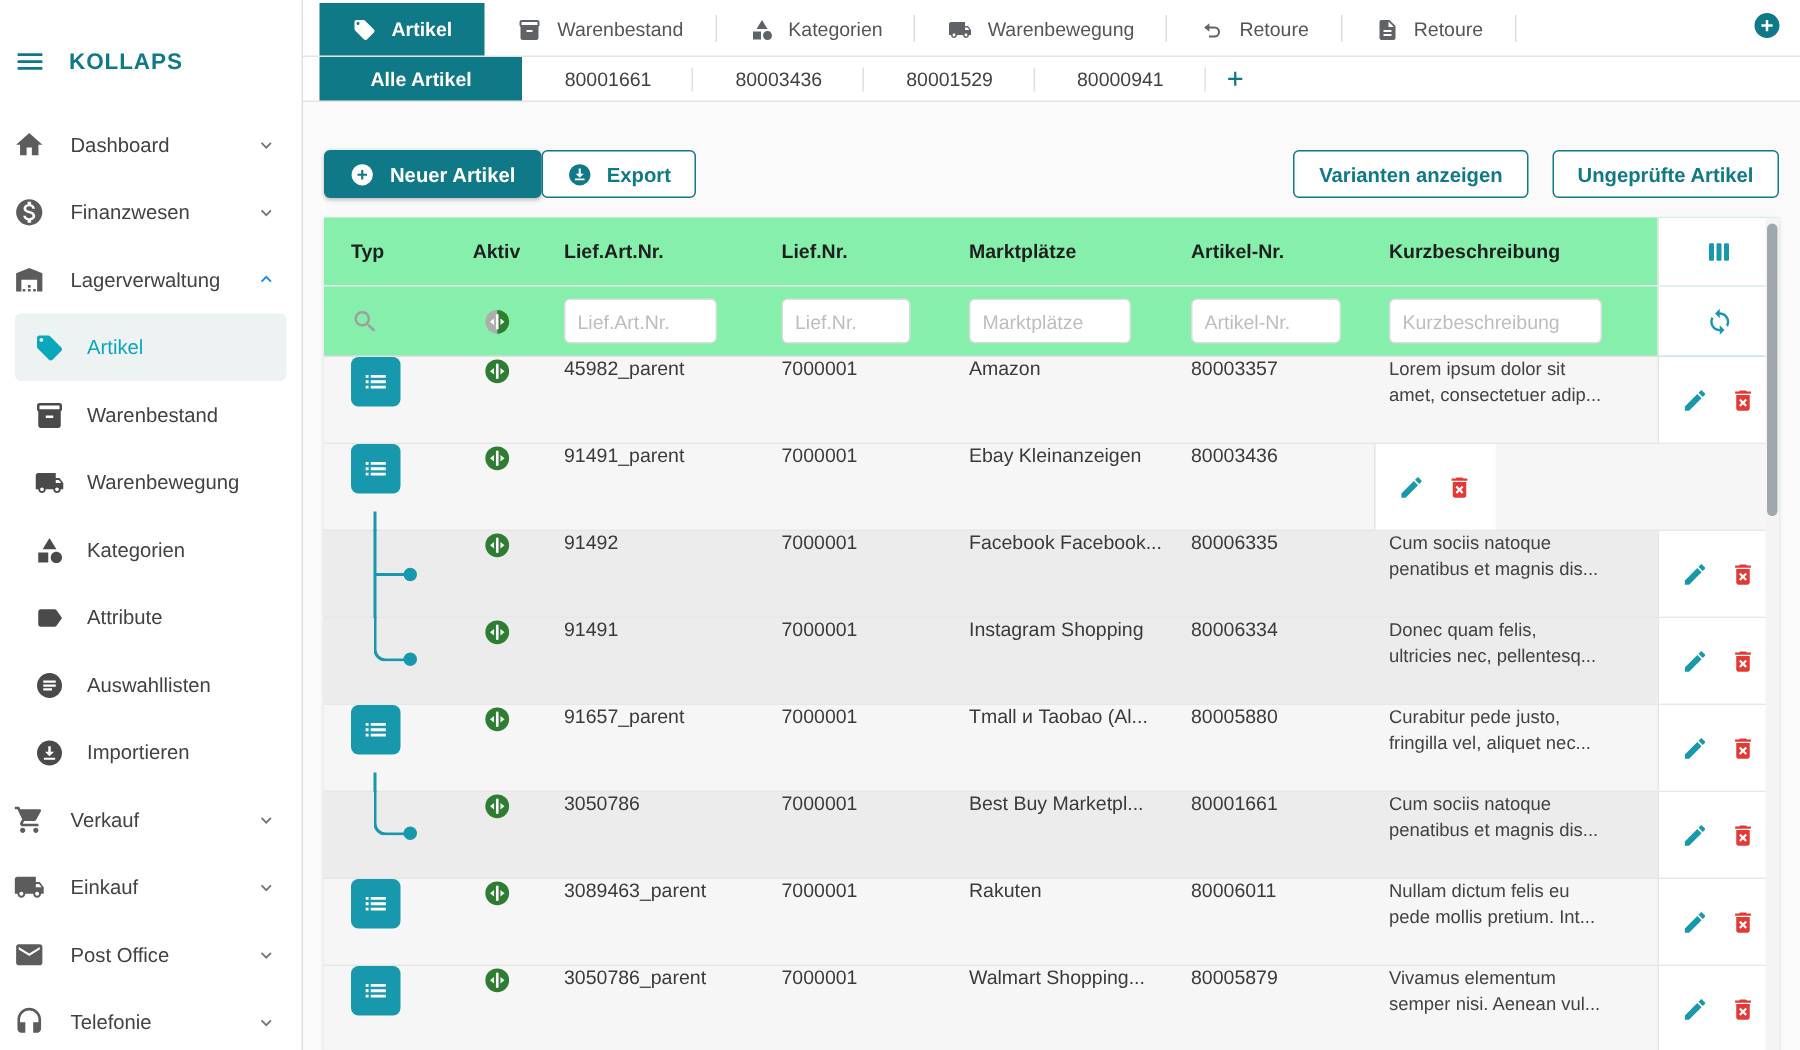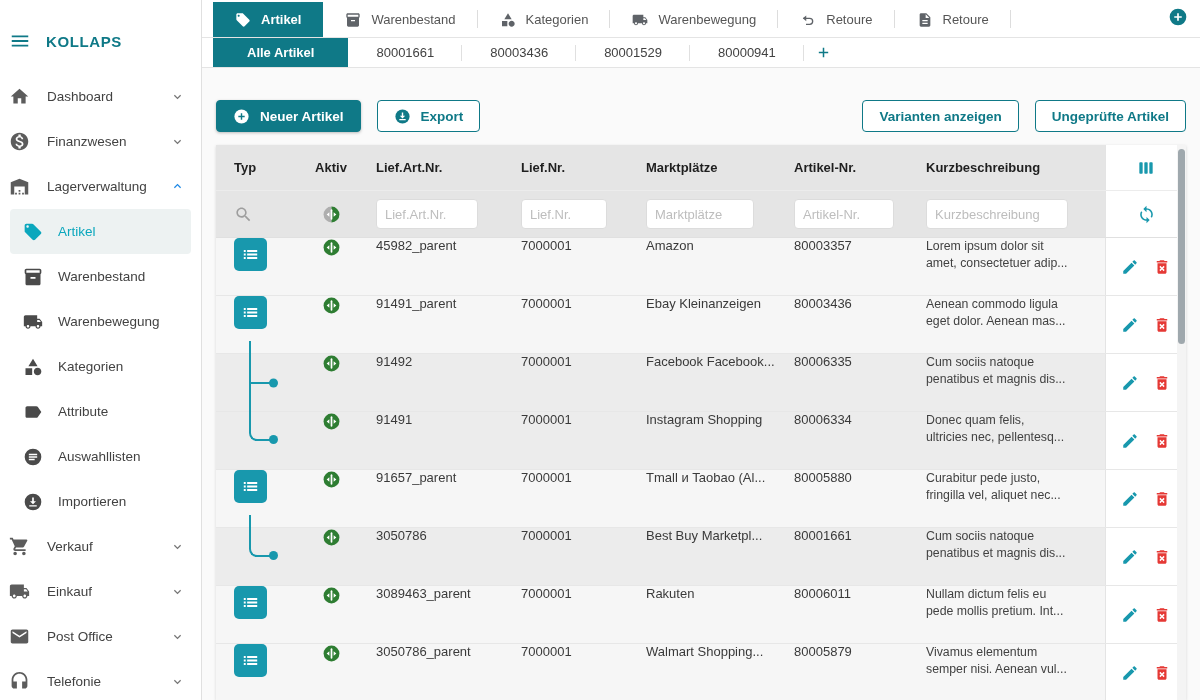--- a/index.html
+++ b/index.html
@@ -44,28 +44,28 @@
   .tab-add .icon{width:20px;height:20px;color:var(--teal);}
 
   .tabbar2{display:flex;align-items:center;height:30px;background:#fff;border-bottom:1px solid #e4e4e4;padding-left:11px;flex-shrink:0;}
   .itab{padding:0 28px;font-size:13px;color:#424242;position:relative;height:100%;display:flex;align-items:center;cursor:pointer;white-space:nowrap;}
   .itab:not(.active)::after{content:'';position:absolute;right:0;top:7px;height:16px;width:1px;background:#e0e0e0;}
   .itab.active{background:var(--teal);color:#fff;font-weight:700;padding:0 34px;}
   .itab-add{width:40px;display:flex;justify-content:center;align-items:center;height:100%;cursor:pointer;}
   .itab-add .icon{width:15px;height:15px;color:var(--teal);}
 
   
-  .toolbar{display:flex;align-items:center;margin:32px 14px 0;gap:16px;flex-shrink:0;}
+  .toolbar{display:flex;align-items:center;margin:32px 14px 0;flex-shrink:0;}
   .btn{display:inline-flex;align-items:center;gap:10px;height:32px;padding:0 16px;border-radius:4px;font-size:13.5px;font-weight:600;cursor:pointer;border:1px solid var(--teal);background:#fff;color:var(--teal);font-family:inherit;white-space:nowrap;}
   .btn .icon{width:17px;height:17px;color:var(--teal);}
   .btn.primary{background:var(--teal);color:#fff;box-shadow:0 1px 3px rgba(0,0,0,.25);}
   .right-group{margin-left:auto;display:flex;gap:16px;}
 
   
-  .table-card{position:relative;margin:13px 14px 0;background:#e5e5e5;flex:1;box-shadow:0 1px 3px rgba(0,0,0,.14);overflow:hidden;}
+  .table-card{position:relative;margin:13px 14px 0;background:#86efac;flex:1;box-shadow:0 1px 3px rgba(0,0,0,.14);overflow:hidden;}
   .thead{display:flex;align-items:center;height:46px;border-bottom:1px solid #ececec;font-weight:bold;color:#1f1f1f;font-size:13px;}
   .filter-row{display:flex;align-items:center;height:47px;border-bottom:1px solid #e0e0e0;}
   .cell{flex-shrink:0;}
   .c-typ{width:80px;display:flex;align-items:center;padding-left:18px;}
   .c-aktiv{width:70px;display:flex;align-items:center;justify-content:center;}
   .c-lan{width:145px;padding-left:10px;}
   .c-ln{width:125px;padding-left:10px;}
   .c-markt{width:148px;padding-left:10px;white-space:nowrap;overflow:hidden;}
   .c-art{width:132px;padding-left:10px;}
   .c-kurz{flex:1;padding-left:10px;min-width:0;}
@@ -484,22 +484,20 @@
                   <circle cx="12" cy="12" r="10" fill="#2e7d32"></circle>
                   <rect x="10.9" y="5.5" width="2.2" height="13" rx="1.1" fill="#fff"></rect>
                   <path fill="#fff" d="M9.3 9.2v5.6L5.9 12zM14.7 9.2v5.6L18.1 12z"></path>
                 </svg>
               </span>
             </div>
             <div class="cell c-lan">91491_parent</div>
             <div class="cell c-ln">7000001</div>
             <div class="cell c-markt">Ebay Kleinanzeigen</div>
             <div class="cell c-art">80003436</div>
-            <div class="cell c-kurz body-text">Aenean commodo ligula
-eget dolor. Aenean mas...</div>
             <div class="cell c-actions">
               <span class="icon act edit">
                 <svg viewBox="0 0 24 24">
                   <path fill="currentColor" d="M3 17.25V21h3.75L17.81 9.94l-3.75-3.75L3 17.25zM20.71 7.04c.39-.39.39-1.02 0-1.41l-2.34-2.34c-.39-.39-1.02-.39-1.41 0l-1.83 1.83 3.75 3.75 1.83-1.83z"></path>
                 </svg>
               </span>
               <span class="icon act del">
                 <svg viewBox="0 0 24 24">
                   <path fill="currentColor" d="M6 19c0 1.1.9 2 2 2h8c1.1 0 2-.9 2-2V7H6v12zM8.46 11.88l1.41-1.41L12 12.59l2.12-2.12 1.41 1.41L13.41 14l2.12 2.12-1.41 1.41L12 15.41l-2.12 2.12-1.41-1.41L10.59 14l-2.13-2.12zM15.5 4l-1-1h-5l-1 1H5v2h14V4z"></path>
                 </svg>

